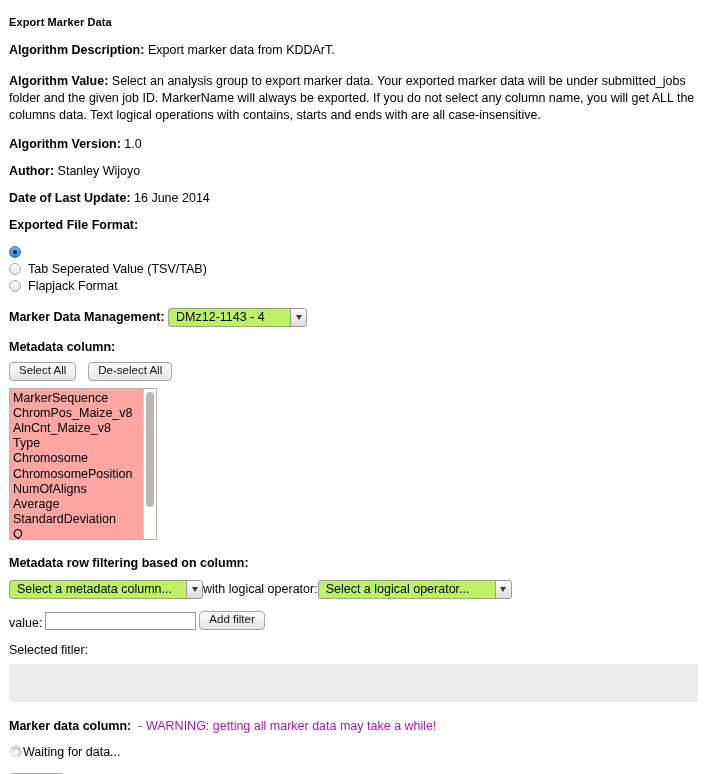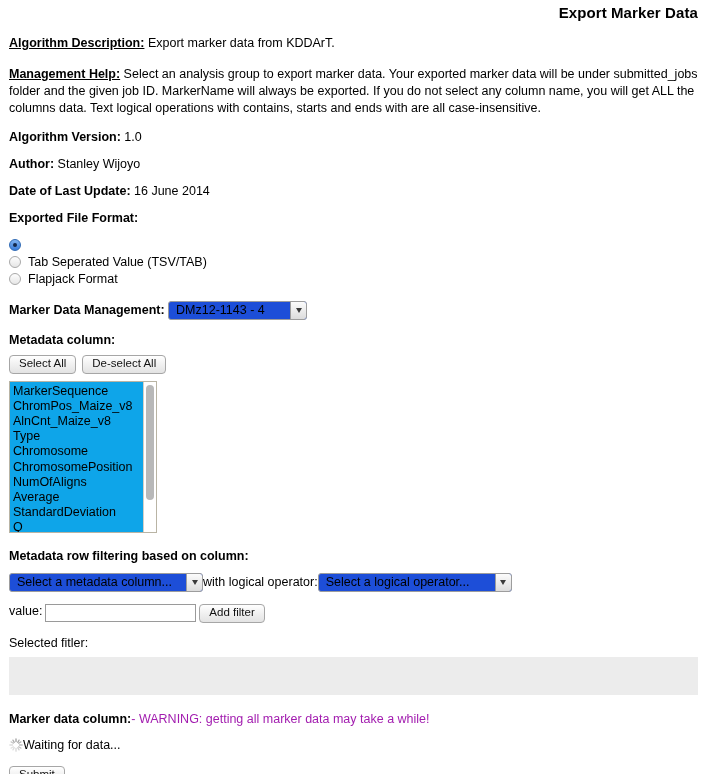--- a/index.html
+++ b/index.html
@@ -13,33 +13,33 @@
     font-family: "Liberation Sans", sans-serif;
     font-size: 12.5px;
     color: #000000;
     overflow: hidden;
     position: relative;
   }
 
   .page { padding: 0 9px; box-sizing: border-box; width: 707px; }
 
   .page-title {
-    text-align: right;
-    font-size: 15px;
+    text-align: left;
+    font-size: 11px;
     font-weight: bold;
-    margin: 4px 0 0 0;
+    margin: 16px 0 0 0;
     padding: 0;
     letter-spacing: .1px;
   }
 
   .para {
     margin: 14px 0 0 0;
     line-height: 1.35;
   }
-  .para .lbl { font-weight: bold; text-decoration: underline; }
+  .para .lbl { font-weight: bold; }
 
   .fieldline { margin-top: 13px; }
   .fieldline .lbl { font-weight: bold; text-align: right; }
 
   
   .radio-group { margin-top: 12px; }
   .radio-row {
     display: flex;
     align-items: center;
     height: 17px;
@@ -68,21 +68,21 @@
     border-radius: 50%;
     background: #14284a;
   }
   .radio-label { font-size: 12.5px; line-height: 1; }
 
   
   .sel {
     display: inline-flex;
     align-items: stretch;
     height: 19px;
-    background: #1d4ed8;
+    background: #bef264;
     border: 1px solid #9d9d9d;
     border-radius: 3px;
     box-sizing: border-box;
     vertical-align: middle;
     overflow: hidden;
     font-size: 12.5px;
   }
   .sel .sel-text {
     padding: 0 6px 0 7px;
     display: flex;
@@ -123,28 +123,28 @@
     font-family: "Liberation Sans", sans-serif;
     font-size: 11.5px;
     color: #111;
     box-sizing: border-box;
     vertical-align: middle;
     white-space: nowrap;
     line-height: 1;
   }
   .btn-sm { font-size: 11px; height: 18px; padding: 0 7px; }
 
-  .btnrow { margin-top: 8px; display: flex; gap: 6px; align-items: flex-end; }
+  .btnrow { margin-top: 8px; display: flex; gap: 12px; align-items: flex-end; }
 
   
   .listbox {
     margin-top: 7px;
     width: 148px;
     height: 152px;
-    background: #0ea5e9;
+    background: #fca5a5;
     border: 1px solid #b9b4a4;
     box-sizing: border-box;
     position: relative;
     overflow: hidden;
   }
   .listbox .items {
     padding: 2px 0 0 3px;
     font-size: 12.5px;
     line-height: 15.2px;
   }
@@ -169,21 +169,21 @@
 
   
   .filter-row {
     margin-top: 10px;
     display: flex;
     align-items: center;
   }
   .value-row {
     margin-top: 12px;
     display: flex;
-    align-items: flex-start;
+    align-items: flex-end;
     gap: 3px;
   }
   .text-input {
     width: 151px;
     height: 18px;
     box-sizing: border-box;
     border: 1px solid #9a9a9a;
     background: #ffffff;
     font-family: "Liberation Sans", sans-serif;
     font-size: 12px;
@@ -198,21 +198,21 @@
     height: 38px;
     background: #ececec;
     box-sizing: border-box;
   }
 
   
   .mdc-row {
     margin-top: 17px;
     display: flex;
     align-items: center;
-    gap: 0;
+    gap: 7px;
   }
   .mdc-row .lbl { font-weight: bold; }
   .warn { color: #a21caf; font-size: 12.5px; }
 
   
   .wait-row {
     margin-top: 12px;
     display: flex;
     align-items: center;
   }
@@ -225,21 +225,21 @@
 
 <div class="page">
 
   <h1 class="page-title">Export Marker Data</h1>
 
   <p class="para">
     <span class="lbl">Algorithm Description:</span><span> Export marker data from KDDArT.</span>
   </p>
 
   <p class="para">
-    <span class="lbl">Management Help:</span><span> Select an analysis group to export marker data. Your exported marker data will be under submitted_jobs folder and the given job ID. MarkerName will always be exported. If you do not select any column name, you will get ALL the columns data. Text logical operations with contains, starts and ends with are all case-insensitive.</span>
+    <span class="lbl">Algorithm Value:</span><span> Select an analysis group to export marker data. Your exported marker data will be under submitted_jobs folder and the given job ID. MarkerName will always be exported. If you do not select any column name, you will get ALL the columns data. Text logical operations with contains, starts and ends with are all case-insensitive.</span>
   </p>
 
   <div class="fieldline">
     <span class="lbl">Algorithm Version:</span><span> 1.0</span>
   </div>
 
   <div class="fieldline">
     <span class="lbl">Author:</span><span> Stanley Wijoyo</span>
   </div>
 

